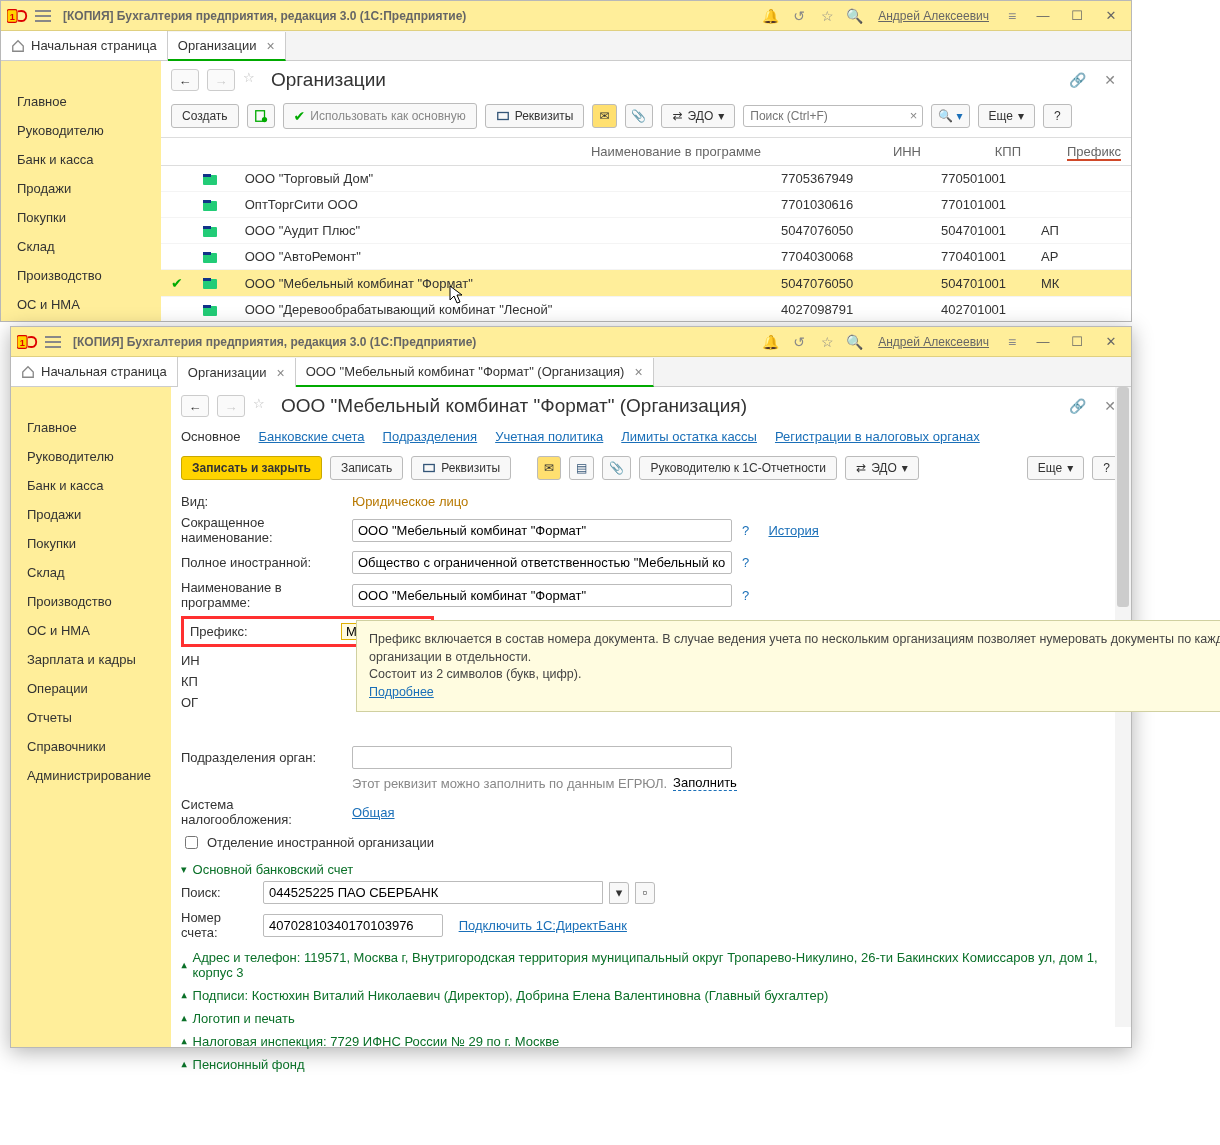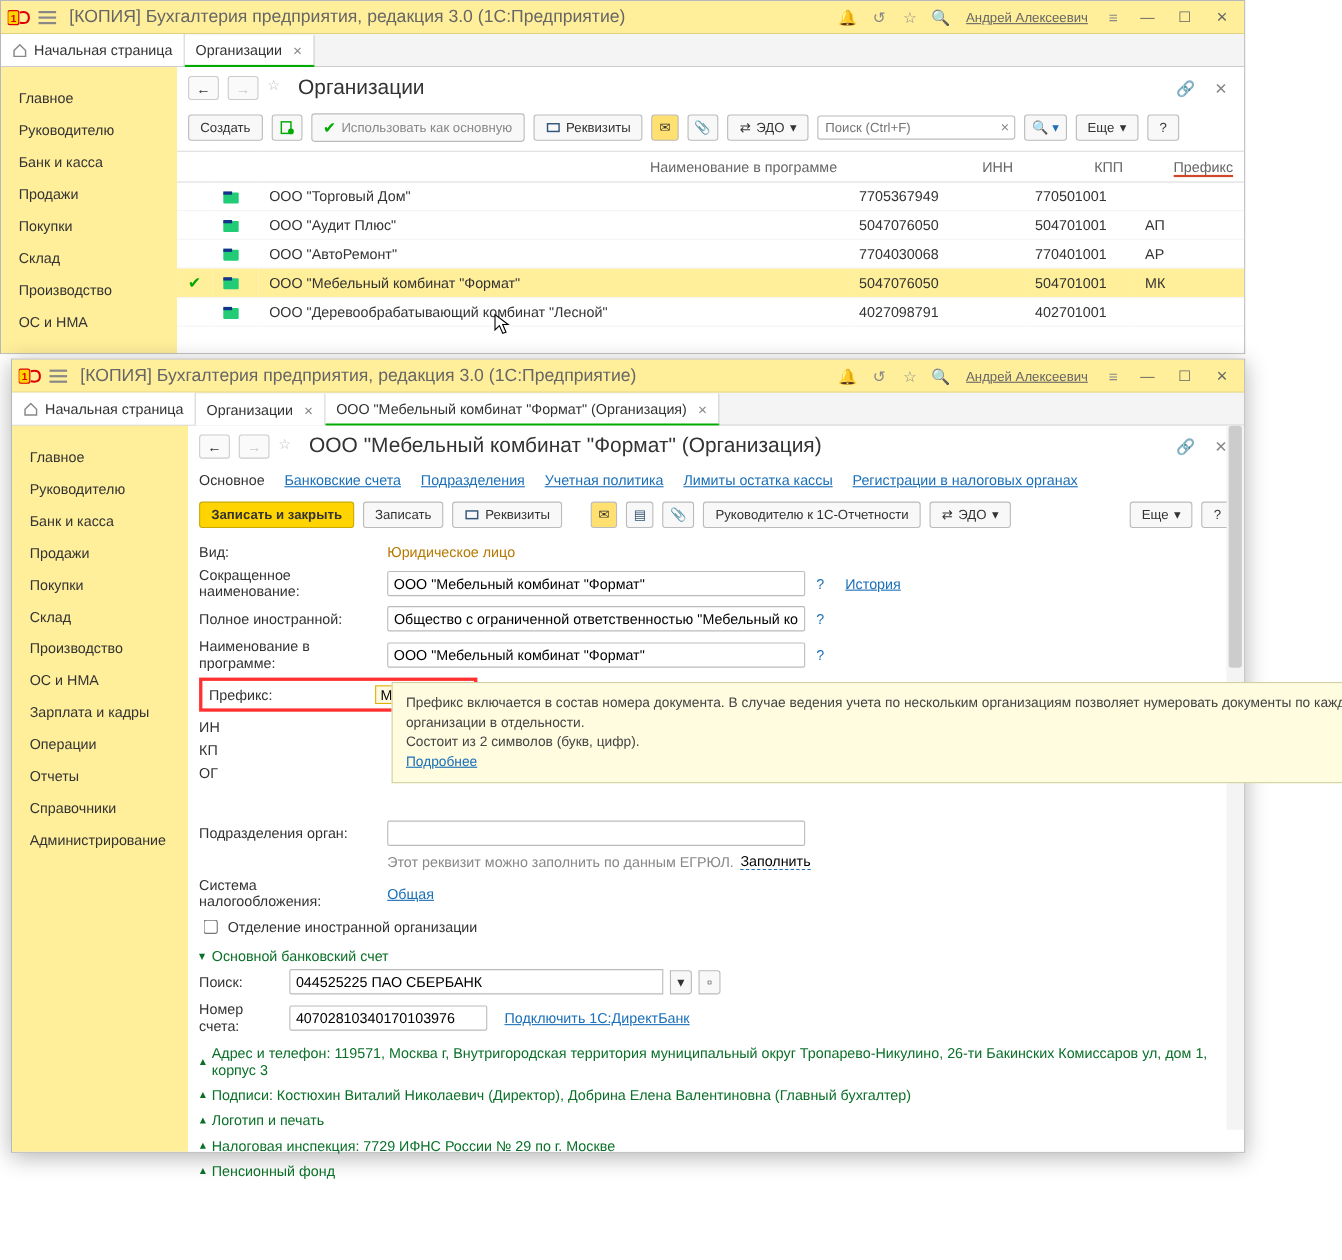--- a/index.html
+++ b/index.html
@@ -3,33 +3,33 @@
 <meta charset="utf-8">
 <style>
   * { box-sizing: border-box; }
   body { margin:0; font-family:Arial,sans-serif; font-size:13px; color:#333; background:#fff; }
   .window { border:1px solid #b8b8b8; position:relative; }
   .titlebar { background:#ffee9a; height:30px; display:flex; align-items:center; padding:0 6px; border-bottom:1px solid #e0d080; gap:6px; }
   .logo-1c { width:22px; height:18px; }
   .logo-1c svg { width:100%; height:100%; }
   .hamburger { width:16px; height:12px; display:flex; flex-direction:column; justify-content:space-between; cursor:pointer; }
   .hamburger div { height:2px; background:#888; }
-  .title-text { color:#666; font-size:16px; margin-left:6px; }
+  .title-text { color:#666; font-size:12px; margin-left:6px;font-weight:bold; }
   .spacer { flex:1; }
   .tb-icon { width:22px; height:22px; display:inline-flex; align-items:center; justify-content:center; color:#888; cursor:pointer; font-size:14px; }
   .user-name { color:#666; font-size:12px; margin:0 6px;text-decoration:underline; }
   .winbtn { width:28px; height:22px; display:flex; align-items:center; justify-content:center; color:#666; cursor:pointer; }
   .tabs-row { height:30px; background:#f4f4f4; display:flex; align-items:center; border-bottom:1px solid #ccc; }
   .home-tab { background:#fff; border-right:1px solid #ccc; height:100%; display:flex; align-items:center; padding:0 10px; gap:6px; cursor:pointer; }
   .home-tab svg{width:14px;height:14px;}
   .tab { background:#fff; border-right:1px solid #ccc; height:100%; display:flex; align-items:center; padding:0 10px; gap:6px; cursor:pointer; border-bottom:2px solid #0a0; position:relative; top:1px; }
   .tab.sec { border-bottom:2px solid #0a0; }
   .tab-close { color:#888; font-size:14px; margin-left:4px; }
   .body-row { display:flex; height:calc(100% - 60px); }
-  .sidebar { width:160px; background:#ffee9a; padding:14px 0; }
+  .sidebar { width:160px; background:#ffee9a; padding:26px 0; }
   .sidebar-item { padding:7px 16px; color:#333; cursor:pointer; }
   .content { flex:1; background:#fff; position:relative; }
   .page-head { display:flex; align-items:center; gap:8px; padding:8px 10px; }
   .navbtn { width:28px; height:22px; border:1px solid #ccc; background:#fafafa; display:inline-flex; align-items:center; justify-content:center; cursor:pointer; border-radius:3px; }
   .star { width:20px; height:20px; color:#bbb; }
   .page-title { font-size:19px; color:#333; }
   .page-hd-right { margin-left:auto; display:flex; gap:10px; color:#888; }
   .toolbar { display:flex; align-items:center; gap:8px; padding:4px 10px 8px 10px; flex-wrap:wrap; }
   .btn { border:1px solid #bbb; background:#f8f8f8; padding:4px 10px; border-radius:3px; cursor:pointer; display:inline-flex; align-items:center; gap:5px; font-size:12px; }
   .btn.yellow { background:#ffd400; border-color:#c9a800; font-weight:bold; }
@@ -175,20 +175,28 @@
               <td></td>
               <td><span class="org-icon"></span></td>
               <td>ООО "Торговый Дом"</td>
               <td>7705367949</td>
               <td>770501001</td>
               <td></td>
             </tr>
             <tr>
               <td></td>
               <td><span class="org-icon"></span></td>
+              <td>ОптТоргСити ООО</td>
+              <td>7701030616</td>
+              <td>770101001</td>
+              <td></td>
+            </tr>
+            <tr>
+              <td></td>
+              <td><span class="org-icon"></span></td>
               <td>ООО "Аудит Плюс"</td>
               <td>5047076050</td>
               <td>504701001</td>
               <td>АП</td>
             </tr>
             <tr>
               <td></td>
               <td><span class="org-icon"></span></td>
               <td>ООО "АвтоРемонт"</td>
               <td>7704030068</td>

